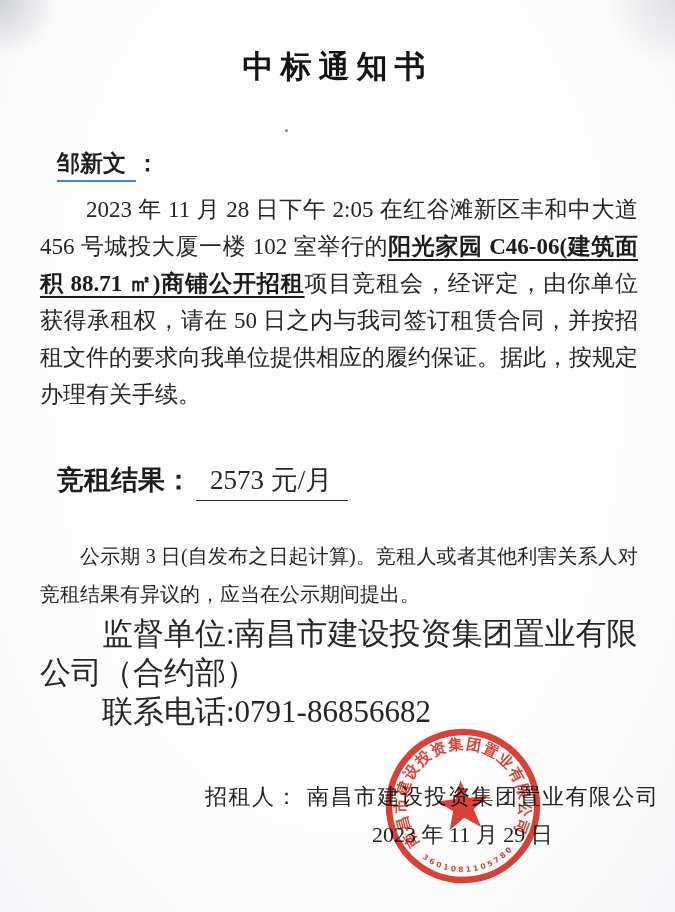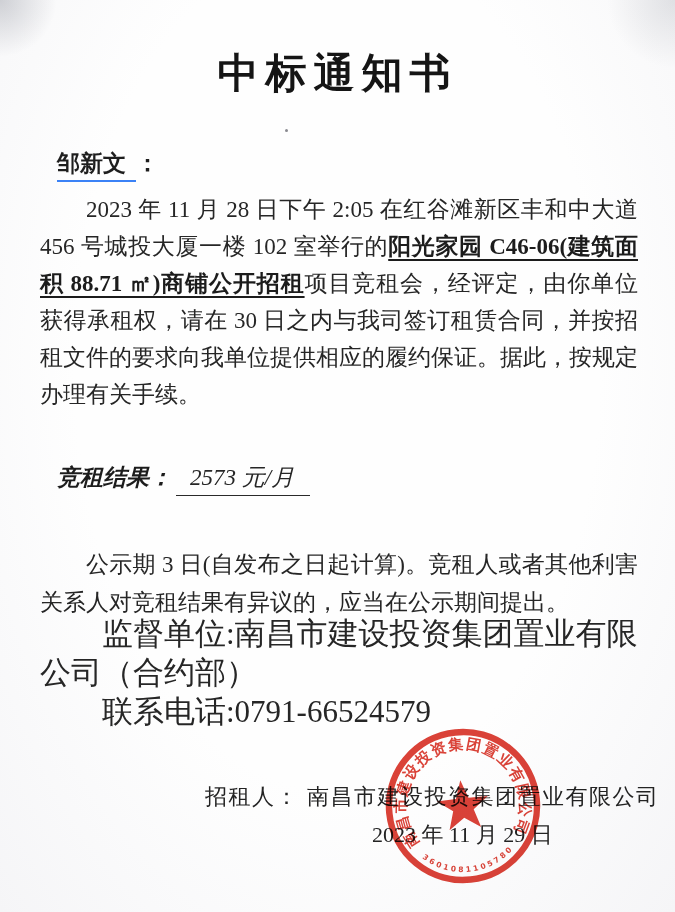--- a/index.html
+++ b/index.html
@@ -16,21 +16,21 @@
       radial-gradient(ellipse at 50% 40%, #fefefe 55%, #f5f5f7 100%);
     position: relative;
   }
   .page {
     position: absolute; inset: 0;
   }
   .doc-title {
     margin: 0;
     padding-top: 46px;
     text-align: center;
-    font-size: 41px;
+    font-size: 31px;
     font-weight: 600;
     letter-spacing: 7px;
     color: #151515;
   }
   .speck {
     position: absolute; left: 285px; top: 129px;
     width: 3px; height: 3px; border-radius: 50%;
     background: #8a8a90;
   }
   .addressee {
@@ -50,33 +50,32 @@
   .body-block p { margin: 0; text-indent: 2em; }
   .highlight {
     font-weight: bold;
     text-decoration: underline;
     text-underline-offset: 5px;
     text-decoration-thickness: 1.5px;
     color: #1c1c1c;
   }
   .result-line {
     position: absolute; left: 57px; top: 462px;
-    font-size: 23px;
-    font-style: italic;
+    font-size: 27px;
   }
   .result-label { font-weight: bold; color: #1c1c1c; }
   .result-value {
     display: inline-block;
     border-bottom: 1.6px solid #2a2a2a;
     padding: 0 16px 2px 14px;
     margin-left: 4px;
   }
   .notice-block {
     position: absolute; left: 40px; top: 537px; width: 598px;
-    font-size: 23px; line-height: 38px; text-align: justify; margin-top: 9px;
+    font-size: 20px; line-height: 38px; text-align: justify;
   }
   .notice-block p { margin: 0; text-indent: 2em; }
   .contact-block {
     position: absolute; left: 40px; top: 614px; width: 598px;
     font-size: 31px; line-height: 39px;
   }
   .contact-block div { text-indent: 2em; }
   .sig-line {
     position: absolute; left: 205px; top: 782px;
     font-size: 22px; letter-spacing: 1.5px; color: #232323;
@@ -112,32 +111,32 @@
 
 <div class="page">
 
   <h1 class="doc-title">中标通知书</h1>
 
   <div class="speck"></div>
 
   <div class="addressee"><span class="name">邹新文</span><span>：</span></div>
 
   <div class="body-block">
-    <p><span>2023 年 11 月 28 日下午 2:05 在红谷滩新区丰和中大道 456 号城投大厦一楼 102 室举行的</span><span class="highlight">阳光家园 C46-06(建筑面积 88.71 ㎡)商铺公开招租</span><span>项目竞租会，经评定，由你单位获得承租权，请在 30 日之内与我司签订租赁合同，并按招租文件的要求向我单位提供相应的履约保证。据此，按规定办理有关手续。</span></p>
+    <p><span>2023 年 11 月 28 日下午 2:05 在红谷滩新区丰和中大道 456 号城投大厦一楼 102 室举行的</span><span class="highlight">阳光家园 C46-06(建筑面积 88.71 ㎡)商铺公开招租</span><span>项目竞租会，经评定，由你单位获得承租权，请在 50 日之内与我司签订租赁合同，并按招租文件的要求向我单位提供相应的履约保证。据此，按规定办理有关手续。</span></p>
   </div>
 
   <div class="result-line"><span class="result-label">竞租结果：</span><span class="result-value">2573 元/月</span></div>
 
   <div class="notice-block">
     <p>公示期 3 日(自发布之日起计算)。竞租人或者其他利害关系人对竞租结果有异议的，应当在公示期间提出。</p>
   </div>
 
   <div class="contact-block">
     <div>监督单位:南昌市建设投资集团置业有限公司（合约部）</div>
-    <div>联系电话:0791-66524579</div>
+    <div>联系电话:0791-86856682</div>
   </div>
 
   <div class="sig-line"><span class="sig-label">招租人：</span><span>南昌市建设投资集团置业有限公司</span></div>
 
   <div class="date-line">2023 年 11 月 29 日</div>
 
   <div class="stamp">
     <svg viewBox="0 0 160 160" xmlns="http://www.w3.org/2000/svg">
       <defs>
         <path id="sealTopArc" d="M 33.3 112.7 A 57 57 0 1 1 126.7 112.7" fill="none"></path>

